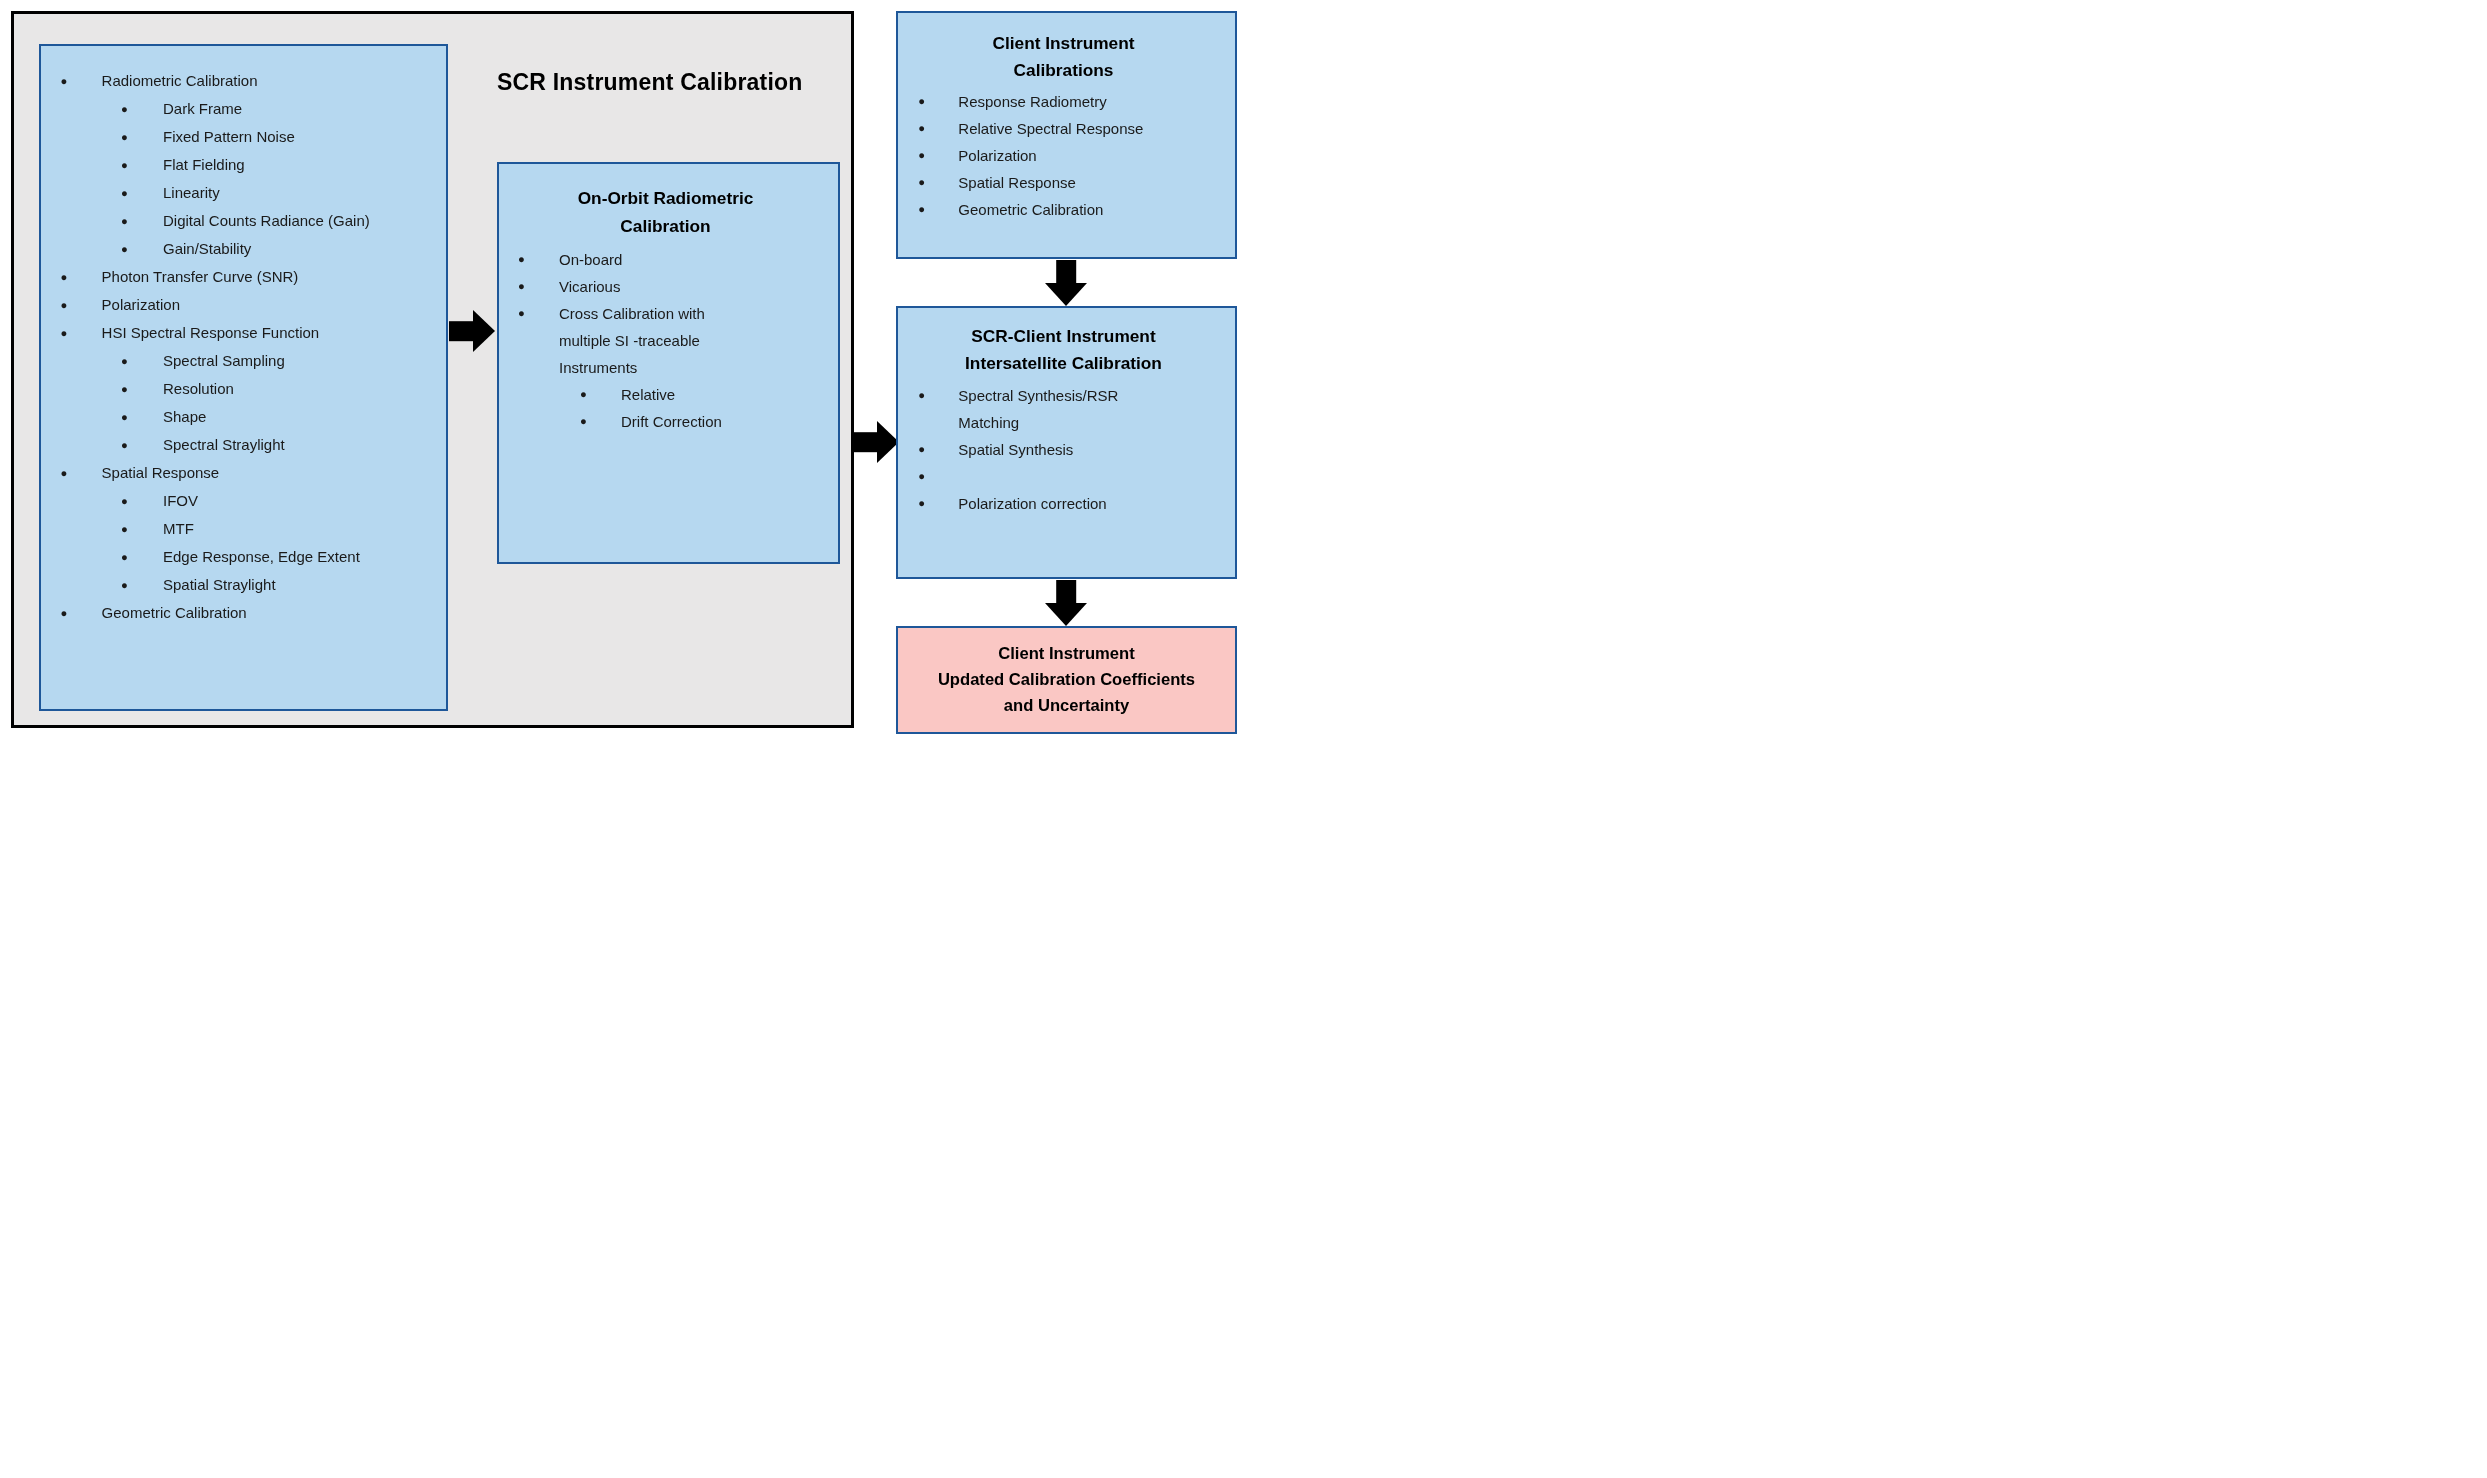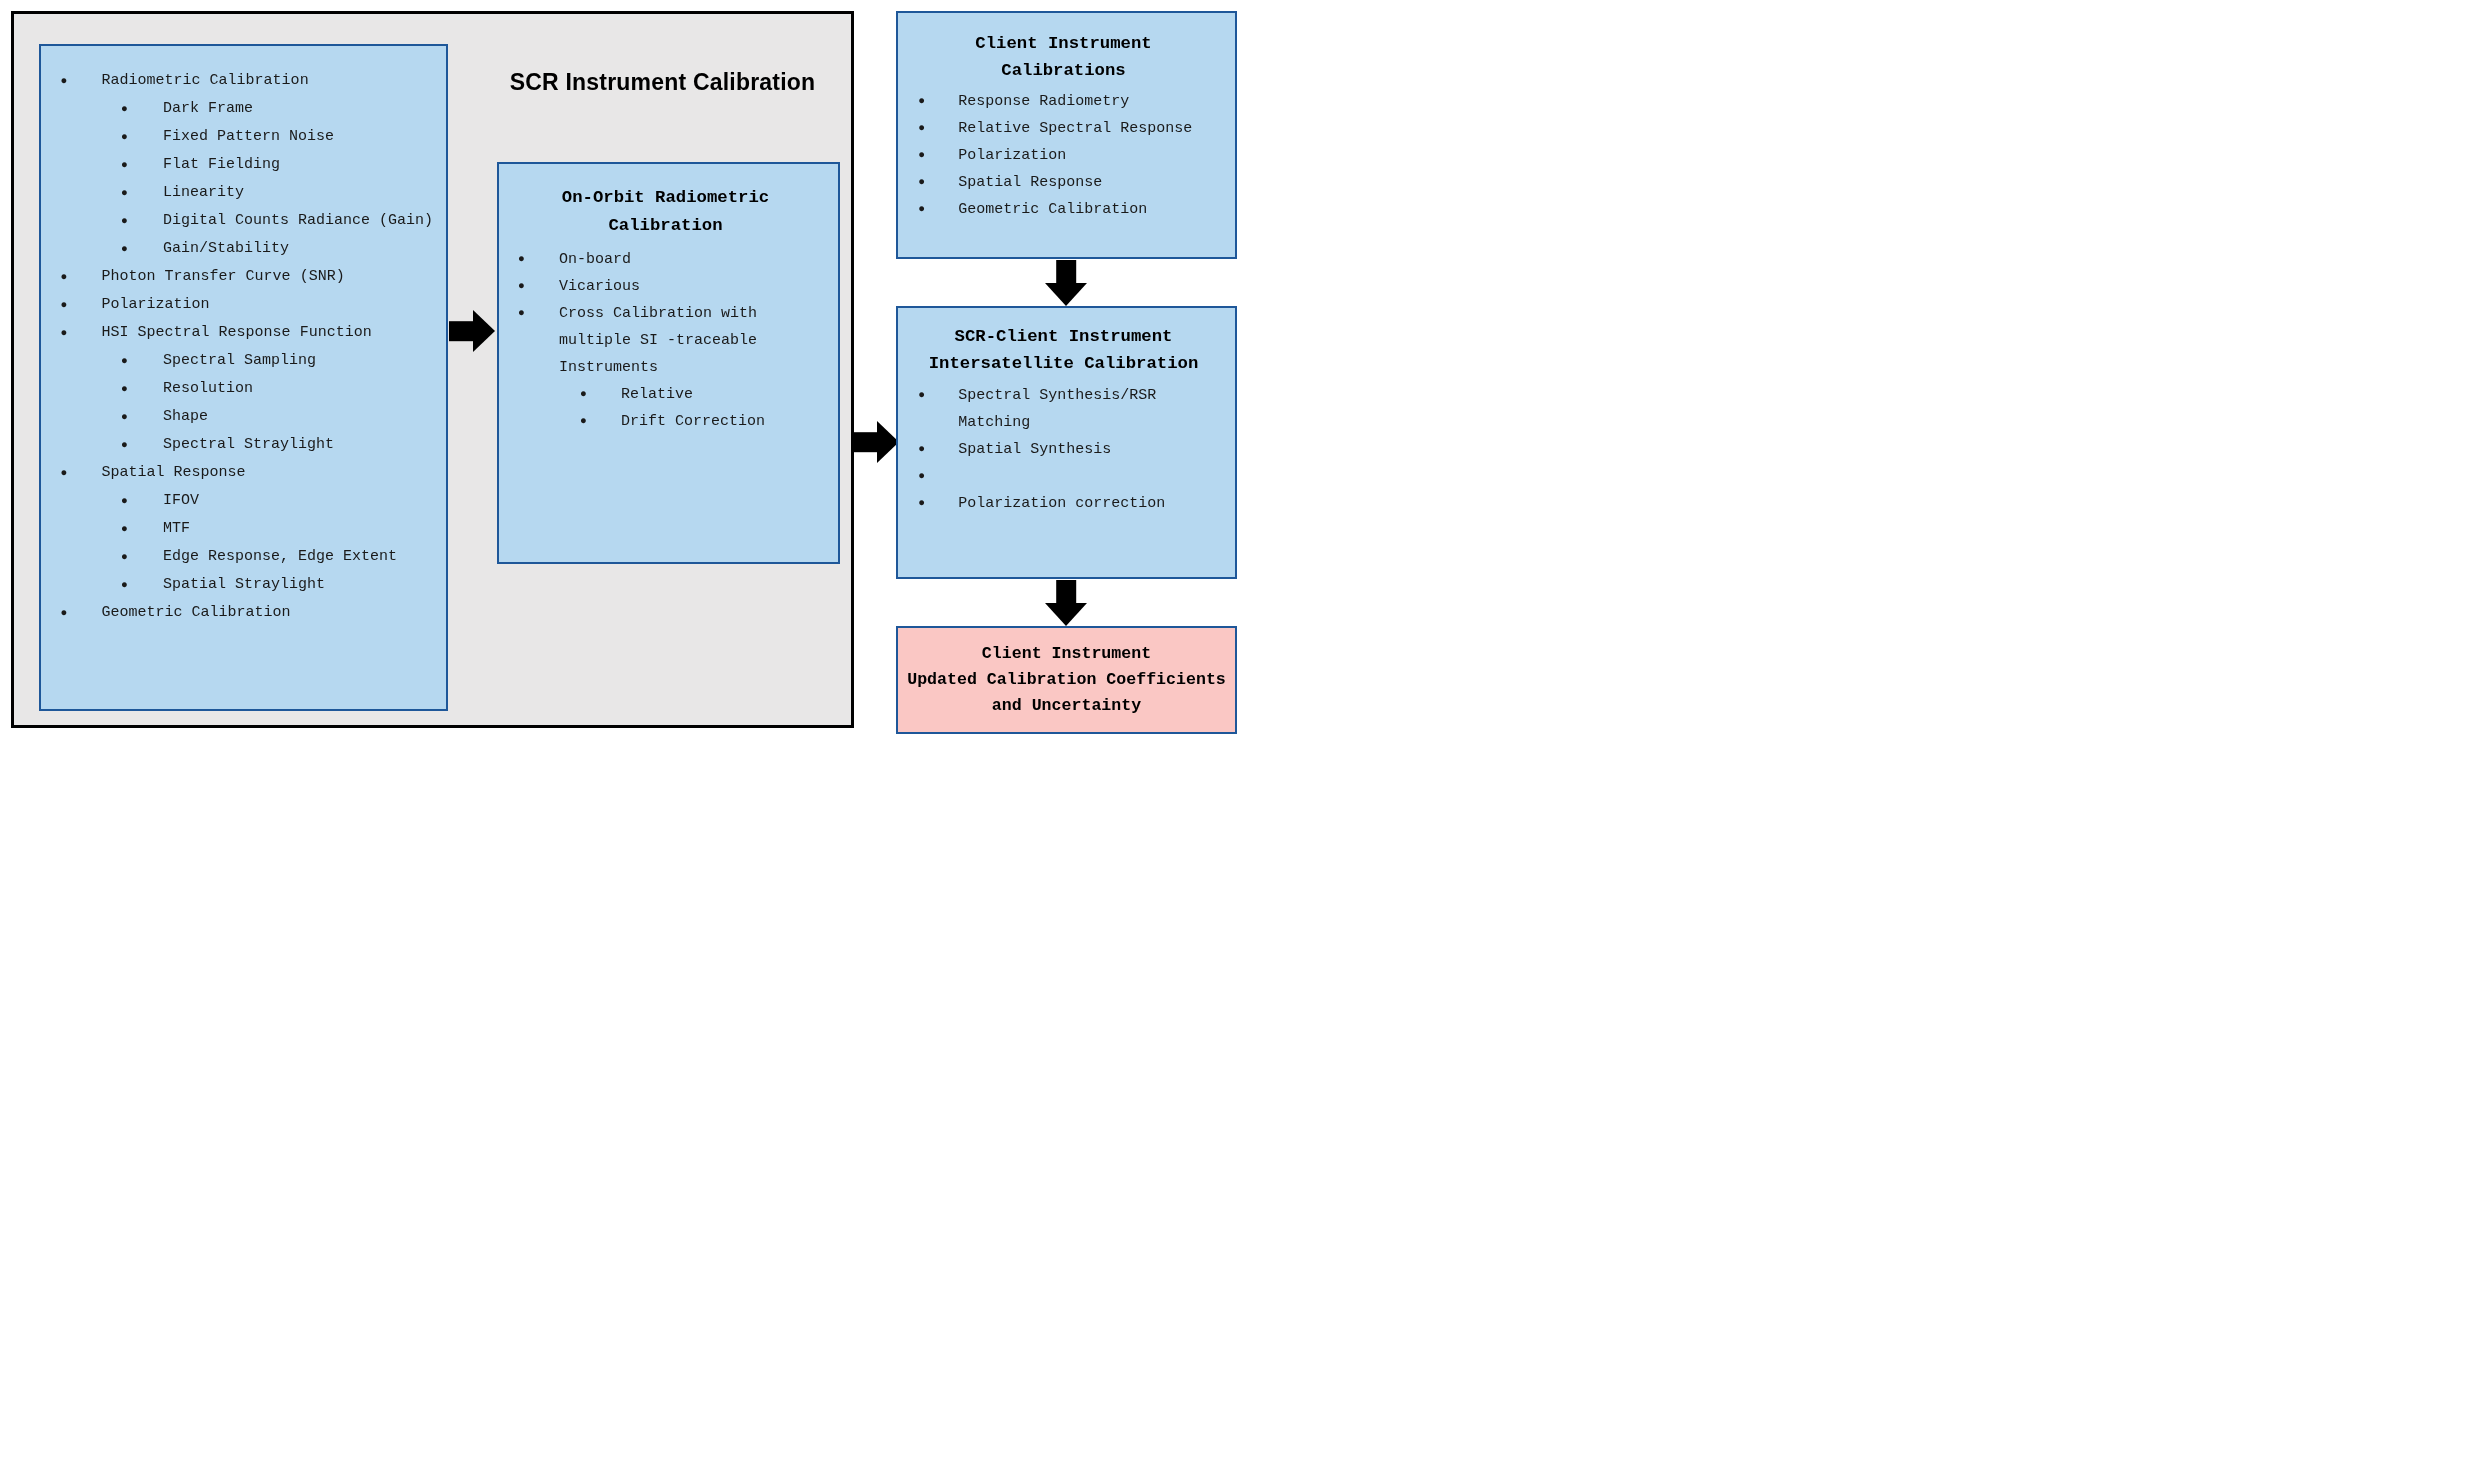--- a/index.html
+++ b/index.html
@@ -27,31 +27,29 @@
     position:absolute;
     left:10.5px; top:10.5px;
     width:843px; height:717px;
     background:var(--group_fill);
     border:3px solid #000000;
   }
   .group-title{
     position:absolute;
     left:497px; top:69px;
     width:331px;
-    text-align:center;
     font-size:23px;
     font-weight:bold;
     color:#000;
     letter-spacing:0.2px;
   }
   .flow-box{
     position:absolute;
     background:var(--box_fill);
     border:2.3px solid var(--box_border);
-    font-family:Liberation Mono, monospace;
   }
   .box-prelaunch{ left:39px; top:44px; width:409px; height:667px; padding:21px 7.5px 0 0;}
   .box-onorbit{ left:497px; top:162px; width:343px; height:402px; padding:19.6px 6px 0 0;}
   .box-client{ left:896px; top:11.3px; width:341px; height:248px; padding:16.6px 6px 0 0;}
   .box-intersat{ left:896px; top:306px; width:341px; height:273px; padding:15px 6px 0 0;}
   .box-output{
     left:896px; top:626px; width:341px; height:108px;
     background:var(--output_fill);
     display:flex; align-items:center; justify-content:center;
   }

